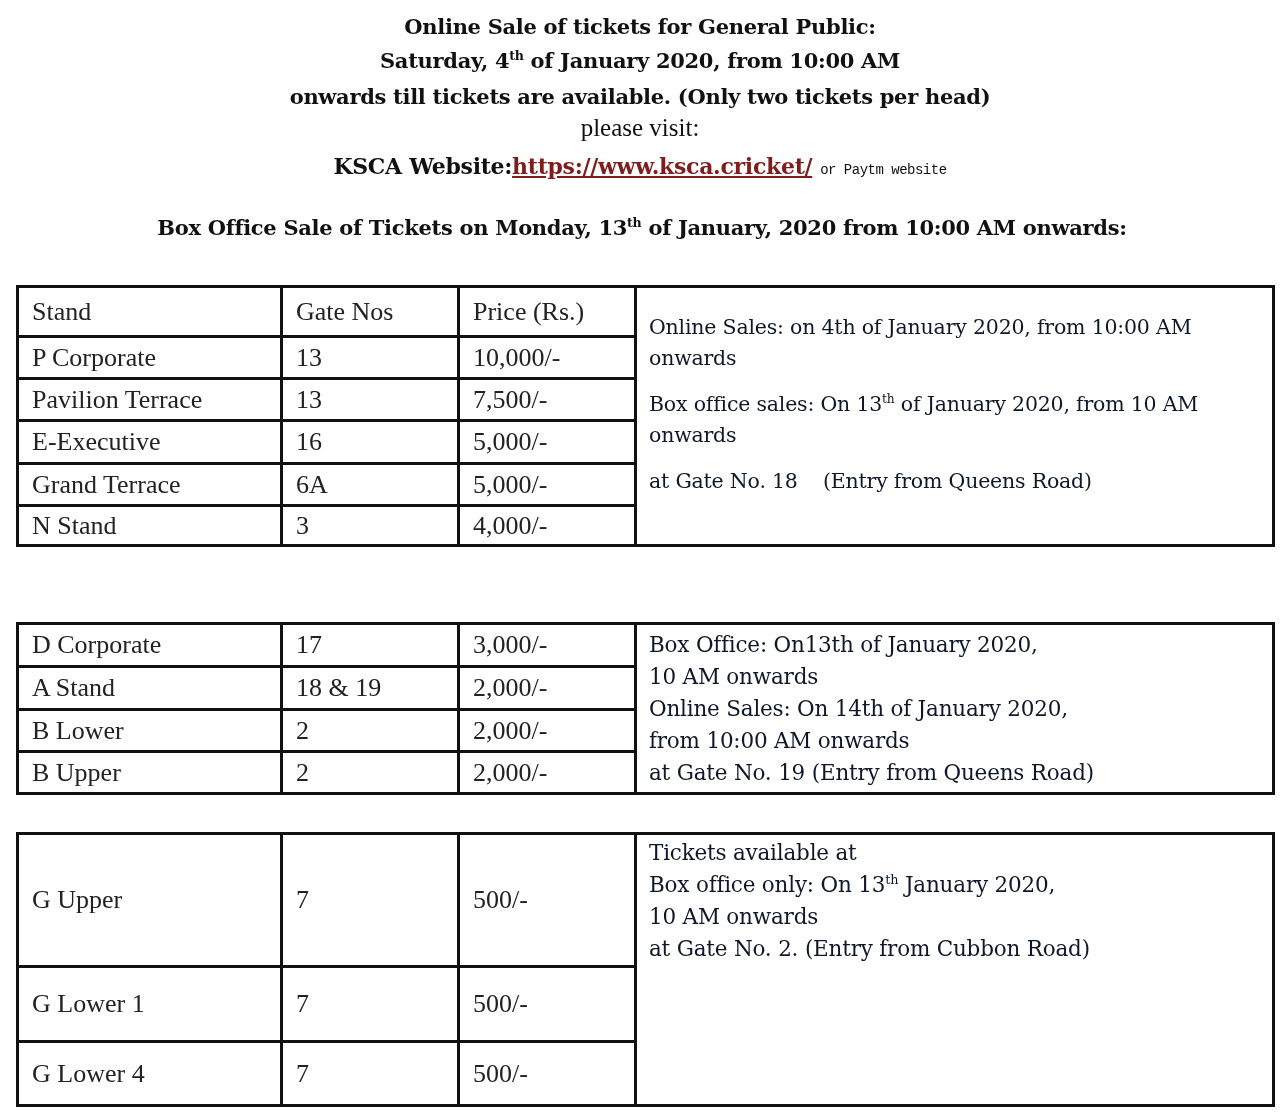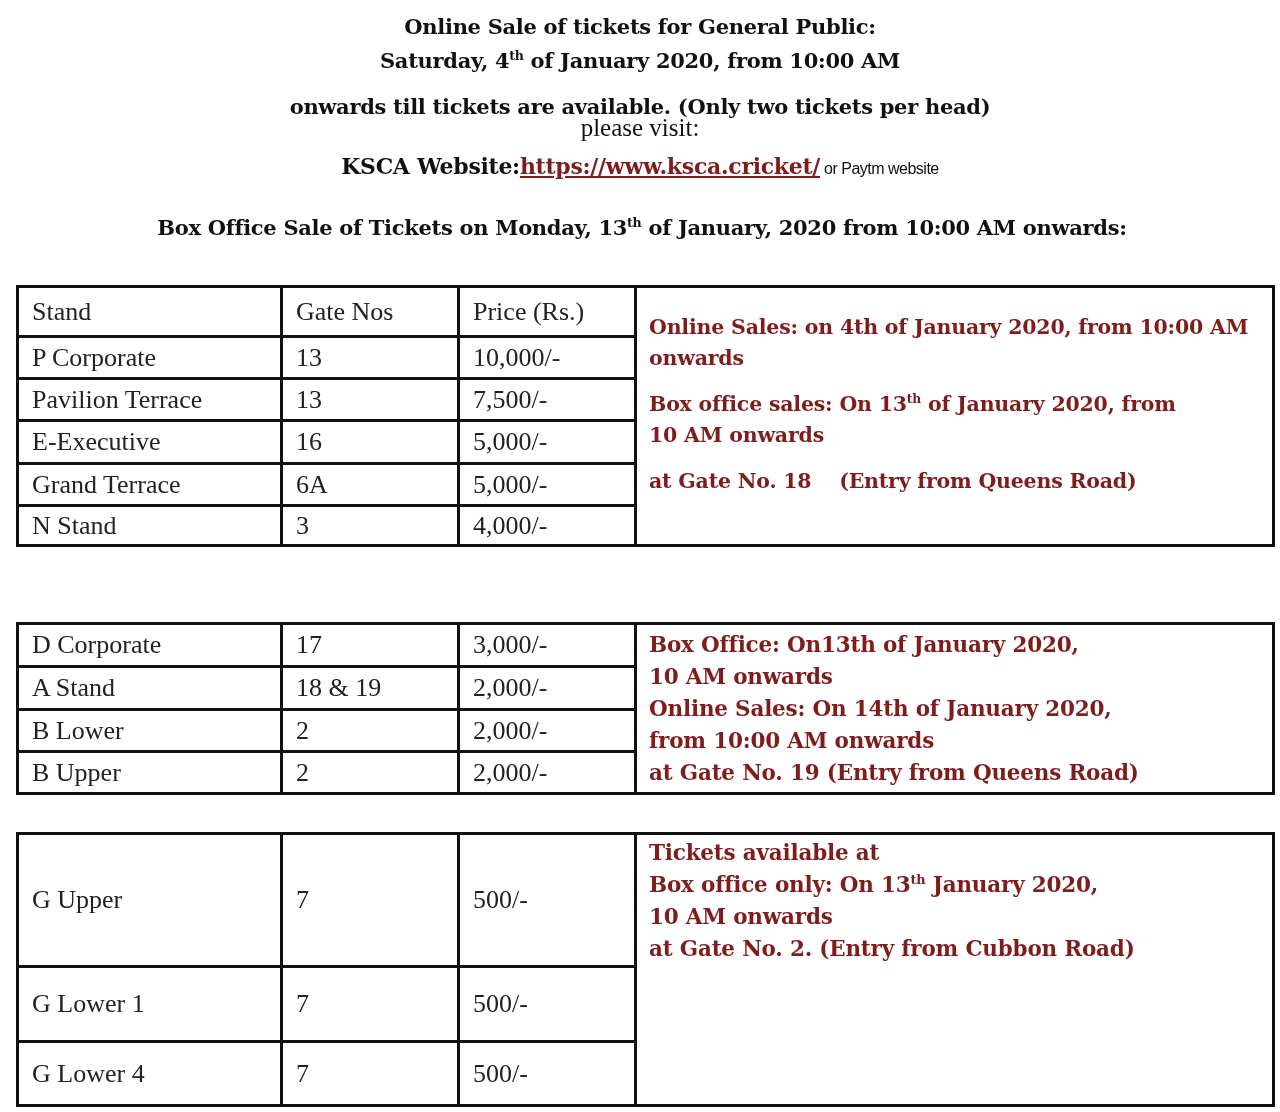--- a/index.html
+++ b/index.html
@@ -1,35 +1,35 @@
 <!DOCTYPE html>
 <html><head>
 <meta charset="utf-8">
 <style>
   html, body { margin: 0; padding: 0; background: #fff; }
   body { width: 1280px; height: 1112px; position: relative; overflow: hidden; color: #111; }
   .hdr { position: absolute; left: 0; width: 1280px; text-align: center; white-space: nowrap; }
   .hb { font-family: "DejaVu Serif", serif; font-weight: bold; font-size: 21px; letter-spacing: -0.3px; }
   .hl { font-family: "Liberation Serif", serif; font-size: 25px; }
   .link { text-decoration: underline; color: #7f1d1d; }
-  .sans { font-family: Liberation Sans, sans-serif; font-weight: normal; font-size: 16px; letter-spacing: -0.5px; }
+  .sans { font-family: Liberation Mono, monospace; font-weight: normal; font-size: 14px; letter-spacing: -0.5px; }
   sup { font-size: 60%; vertical-align: super; line-height: 0; }
 
   table.tix { position: absolute; left: 16px; width: 1256px; border-collapse: collapse; table-layout: fixed; }
   table.tix td { border: 3px solid #111; padding: 0 0 0 13px; vertical-align: middle; font-family: "Liberation Serif", serif; font-size: 26px; color: #222; white-space: nowrap; overflow: hidden; }
-  table.tix td.note { font-family: "DejaVu Serif", serif; font-weight: bold; font-size: 20.5px; color: #7f1d1d; white-space: normal; line-height: 31px; vertical-align: top; padding-left: 12px; letter-spacing: -0.2px; }
+  table.tix td.note { font-family: "DejaVu Serif", serif; font-weight: normal; font-size: 20.5px; color: #0f172a; white-space: normal; line-height: 31px; vertical-align: top; padding-left: 12px; letter-spacing: -0.2px; }
   col.c1 { width: 264px; } col.c2 { width: 177px; } col.c3 { width: 177px; } col.c4 { width: 638px; }
   .gap { display: block; height: 15px; }
 </style>
 </head>
 <body>
 
 <div class="hdr hb" style="top:14px;"><span>Online Sale of tickets for General Public:</span></div>
 <div class="hdr hb" style="top:48px;"><span>Saturday, 4</span><sup>th</sup><span> of January 2020, from 10:00 AM</span></div>
-<div class="hdr hb" style="top:94px;"><span>onwards till tickets are available. (Only two tickets per head)</span></div>
+<div class="hdr hb" style="top:84px;"><span>onwards till tickets are available. (Only two tickets per head)</span></div>
 <div class="hdr hl" style="top:114px;"><span>please visit:</span></div>
 <div class="hdr hb" style="top:153px;font-size:22px;"><span>KSCA Website:</span><a class="link">https://www.ksca.cricket/</a><span class="sans"> or Paytm website</span></div>
 <div class="hdr hb" style="top:215px;left:2px;"><span>Box Office Sale of Tickets on Monday, 13</span><sup>th</sup><span> of January, 2020 from 10:00 AM onwards:</span></div>
 
 <table class="tix" style="top:285px;">
   <colgroup>
       <col class="c1">
       <col class="c2">
       <col class="c3">
       <col class="c4">

